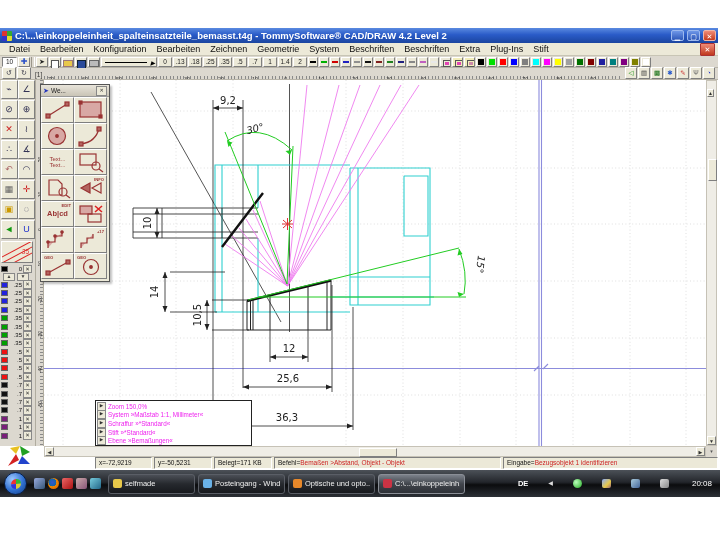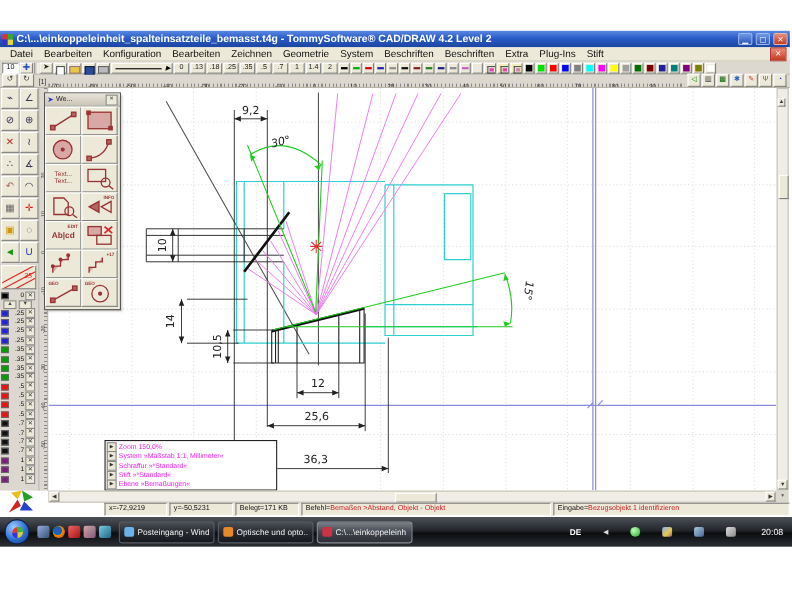--- a/index.html
+++ b/index.html
@@ -686,20 +686,24 @@
       </span>
     <span class="ql">
       <i class="qli" style="background:linear-gradient(135deg,#9ad,#357);"></i>
       <i class="qli" style="border-radius:50%;background:radial-gradient(circle at 40% 40%,#35c,#16a 40%,#e80 45%,#c50);"></i>
       <i class="qli" style="background:linear-gradient(135deg,#e66,#a11);"></i>
       <i class="qli" style="background:linear-gradient(135deg,#caa,#857);"></i>
       <i class="qli" style="background:linear-gradient(135deg,#7cd,#268);"></i>
     </span>
     <div style="display:flex;gap:3px;">
         <div class="tkb">
+        <i style="background: rgb(232, 200, 74);"></i>
+        <span>selfmade</span>
+      </div>
+        <div class="tkb">
         <i style="background: rgb(106, 178, 232);"></i>
         <span>Posteingang - Wind...</span>
       </div>
         <div class="tkb">
         <i style="background: rgb(232, 136, 42);"></i>
         <span>Optische und opto...</span>
       </div>
         <div class="tkb active">
         <i style="background: rgb(204, 51, 68);"></i>
         <span>C:\...\einkoppeleinh...</span>

